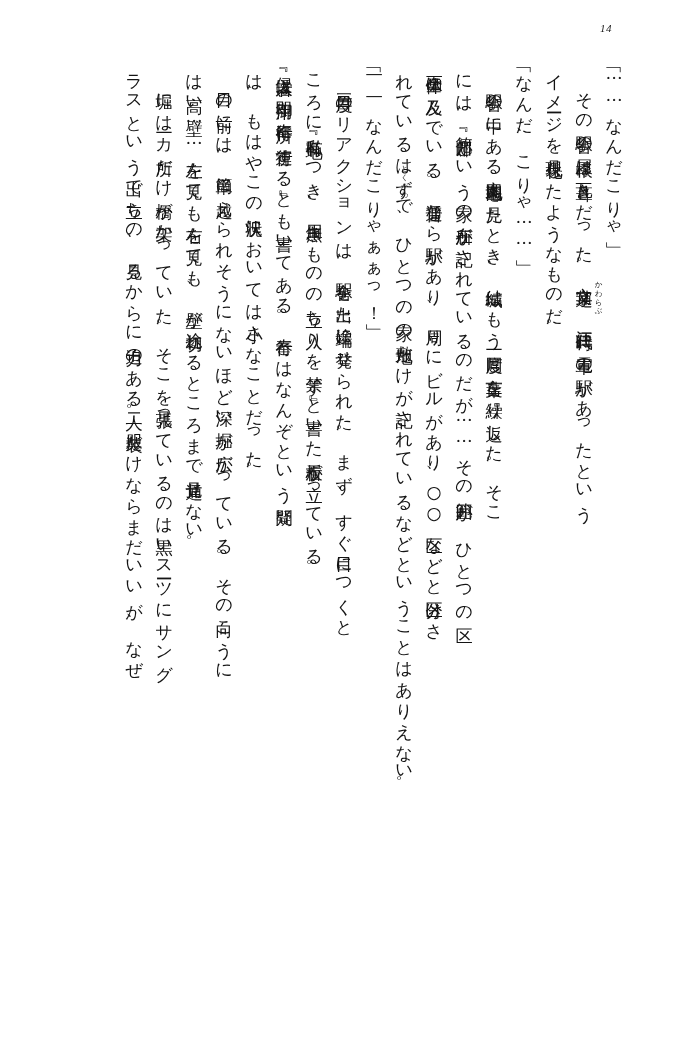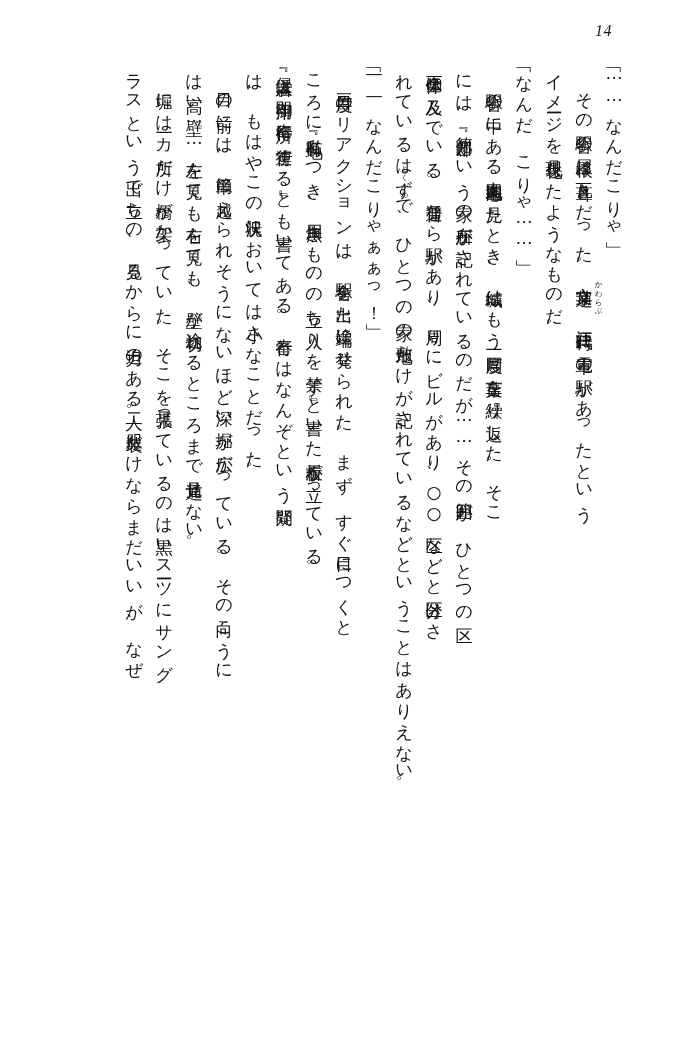--- a/index.html
+++ b/index.html
@@ -13,21 +13,21 @@
     height: 1050px;
     background: #ffffff;
     overflow: hidden;
     font-family: "Liberation Serif", "DejaVu Serif", serif;
     color: #111111;
   }
   .page-number {
     position: absolute;
     top: 22px;
     right: 64px;
-    font-size: 16px;
+    font-size: 11px;
     font-family: "Liberation Serif", "DejaVu Serif", serif;
     font-style: italic;
     color: #1a1a1a;
     letter-spacing: 0.5px;
   }
   .body-text {
     position: absolute;
     top: 62px;
     left: 46px;
     right: 54px;

